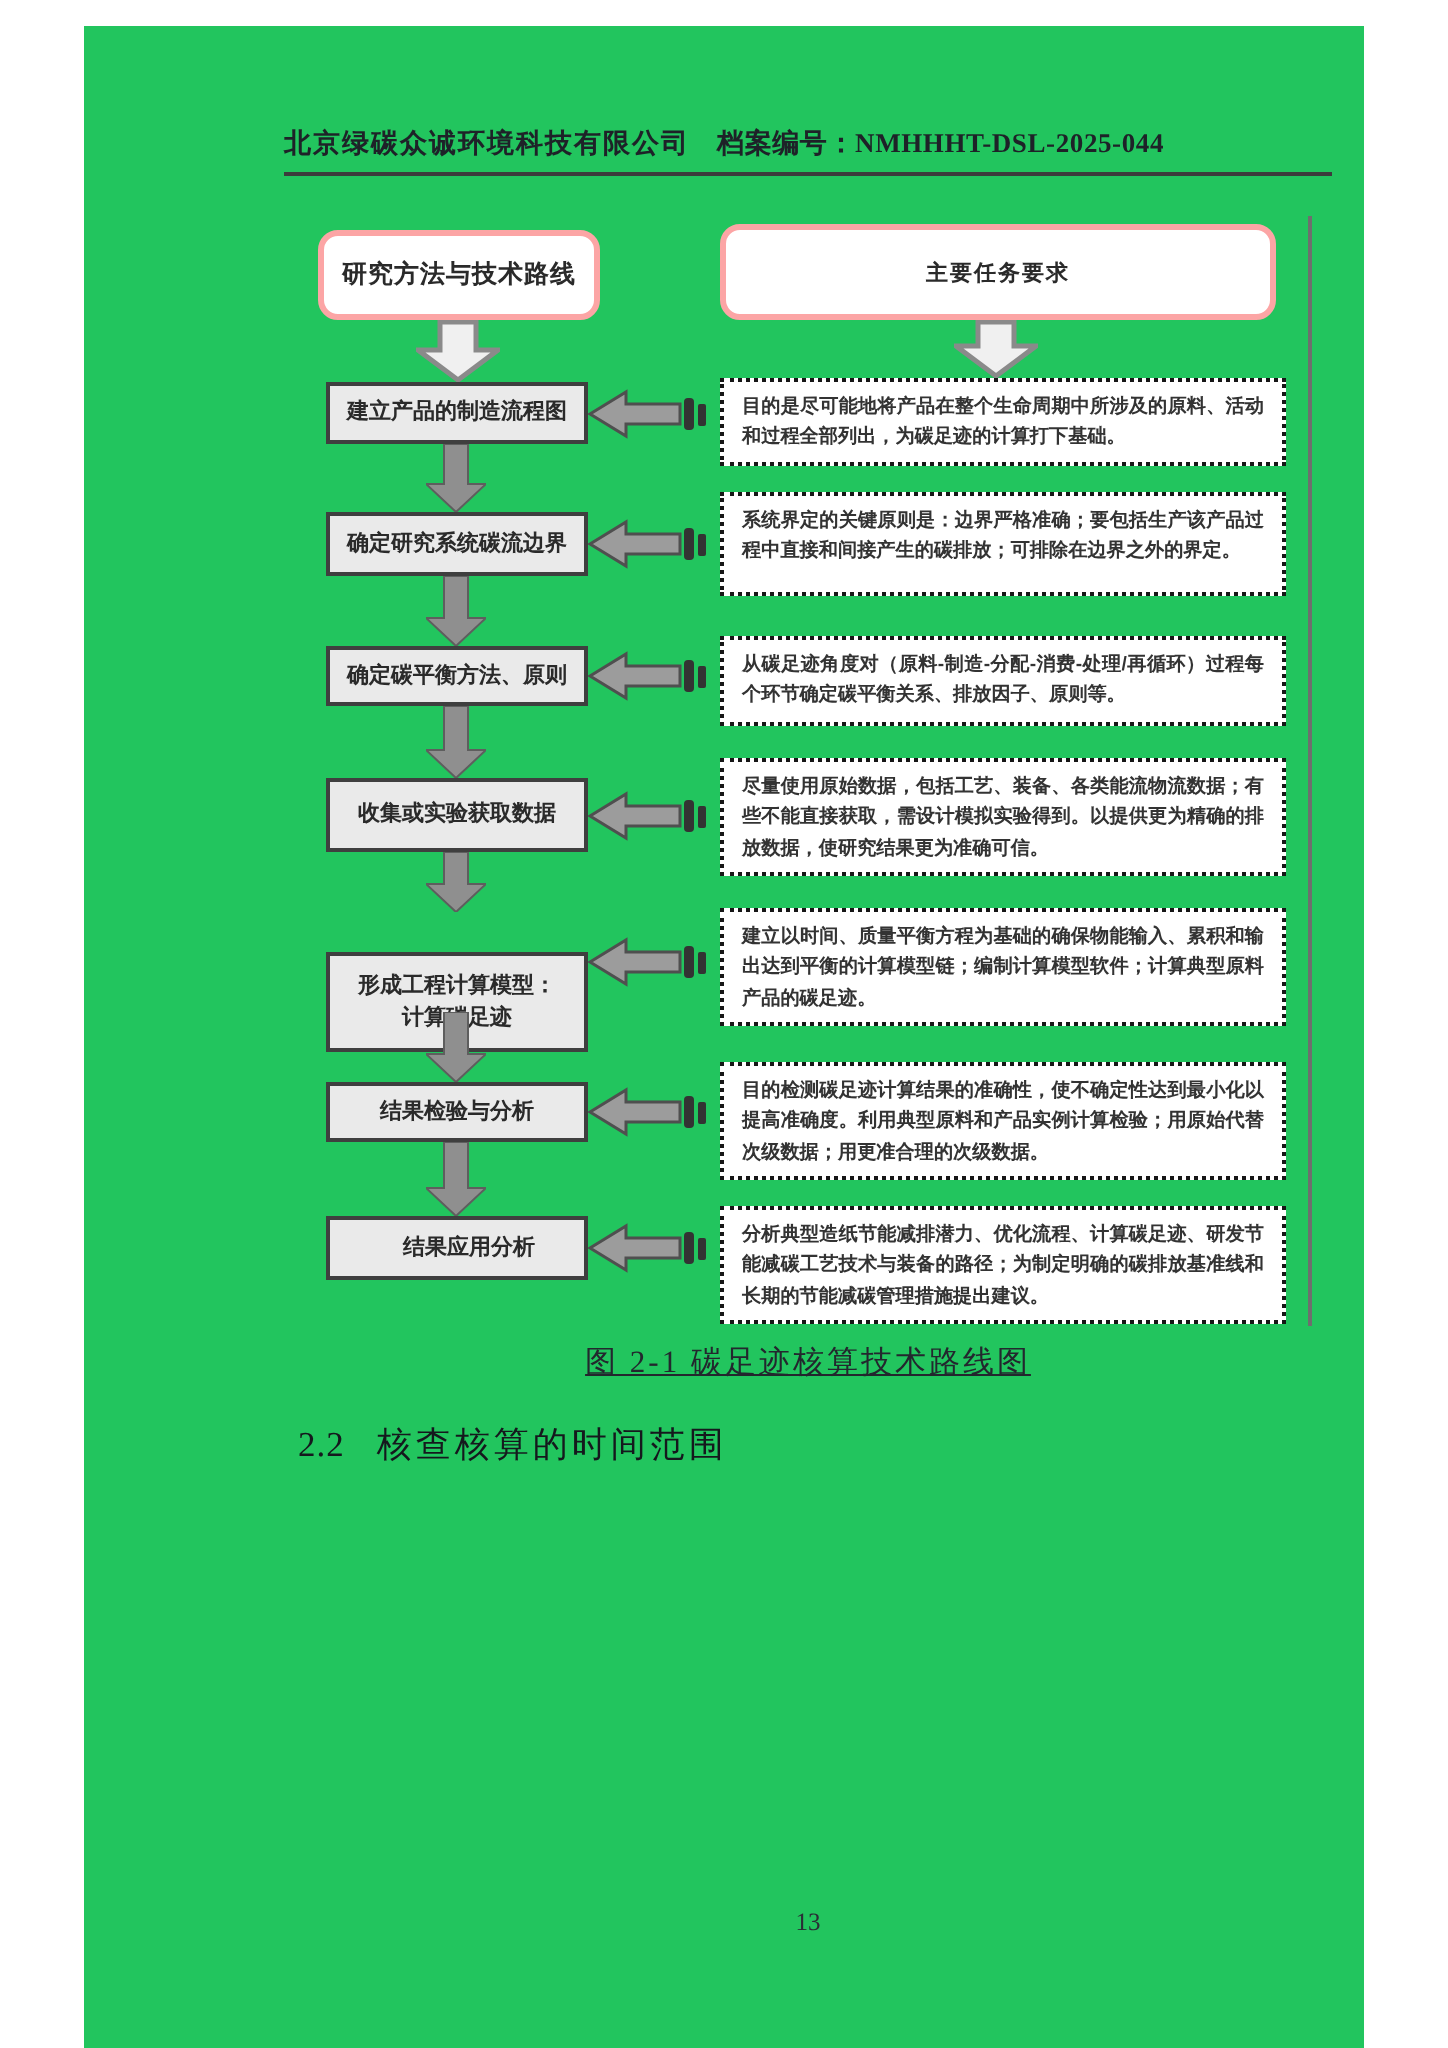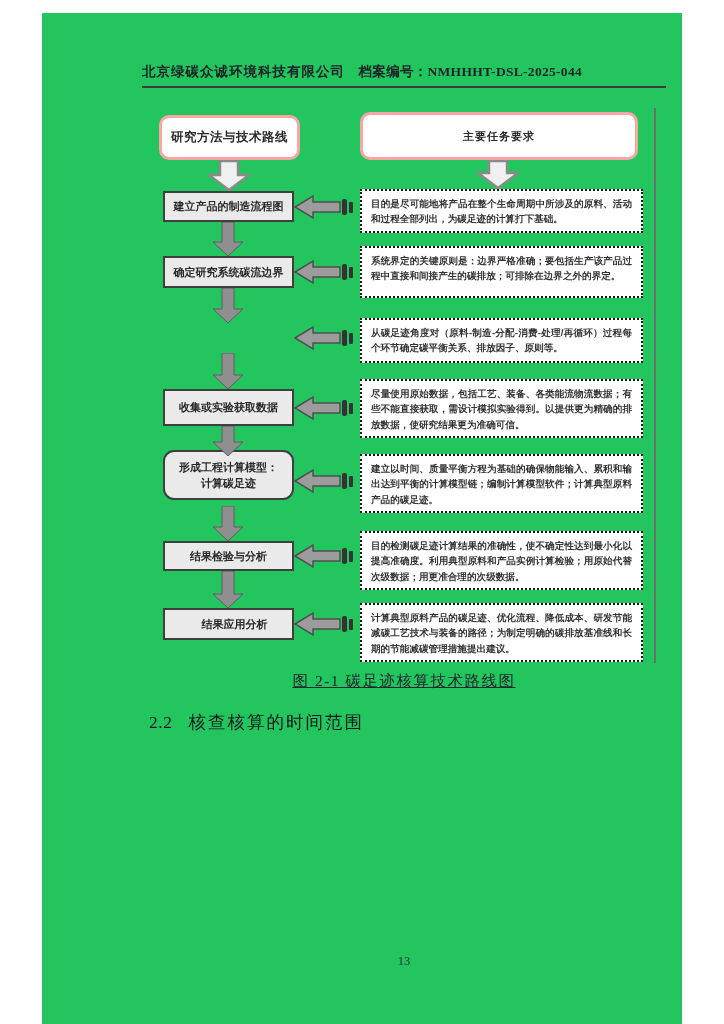--- a/index.html
+++ b/index.html
@@ -18,21 +18,21 @@
             font-family:"Liberation Sans","DejaVu Sans",sans-serif; color:#2a2a2a; }
   .vline { position:absolute; left:512px; top:0; width:2px; height:555px; background:#6e6e6e; }
   .title-box { position:absolute; background:#fff; border:3px solid #fca5a5; border-radius:10px;
                display:flex; align-items:center; justify-content:center; font-weight:700; }
   .tb-left  { left:17px;  top:7px; width:141px; height:45px; font-size:12.5px; letter-spacing:.5px; }
   .tb-right { left:218px; top:4px; width:278px; height:48px; font-size:11px; letter-spacing:1px; }
   .step { position:absolute; left:21px; width:131px; background:#eaeaea; border:2px solid #3f3f3f;
           display:flex; flex-direction:column; align-items:center; justify-content:center;
           font-size:11px; font-weight:700; text-align:center; line-height:1.5; }
   .s1{top:83px;height:31px;} .s2{top:148px;height:32px;} .s3{top:215px;height:30px;}
-  .s4{top:281px;height:37px;} .s5{top:342px;height:50px;border-radius:11px;} .s6{top:433px;height:30px;}
+  .s4{top:281px;height:37px;} .s5{top:368px;height:50px;} .s6{top:433px;height:30px;}
   .s7{top:500px;height:32px;padding-left:12px;}
   .task { position:absolute; left:218px; width:283px; border:2px dotted #161616; background:#fff;
           padding:5px 9px 4px 9px; font-size:9.6px; font-weight:600; line-height:1.6;
           text-align:justify; color:#333; }
   .t1{top:81px;min-height:42px;} .t2{top:138px;min-height:52px;} .t3{top:210px;min-height:45px;}
   .t4{top:271px;min-height:58px;} .t5{top:346px;min-height:51px;} .t6{top:423px;min-height:52px;}
   .t7{top:495px;min-height:56px;}
   .darrow { position:absolute; }
   .larrow { position:absolute; left:152px; width:62px; height:26px; }
   .step-line { display:block; }
@@ -67,41 +67,44 @@
     <svg class="darrow" style="left:335px;top:52px;" width="42" height="29" viewBox="0 0 42 29">
       <polygon points="12,1 30,1 30,13 41,13 21,28 1,13 12,13" fill="#f0f0f0" stroke="#8a8a8a" stroke-width="2.5"></polygon>
     </svg>
 
     <div class="step s1">
         <span class="step-line">建立产品的制造流程图</span>
       </div>
     <div class="step s2">
         <span class="step-line">确定研究系统碳流边界</span>
       </div>
+    <div class="step s3">
+        <span class="step-line">确定碳平衡方法、原则</span>
+      </div>
     <div class="step s4">
         <span class="step-line">收集或实验获取数据</span>
       </div>
     <div class="step s5">
         <span class="step-line">形成工程计算模型：</span>
         <span class="step-line">计算碳足迹</span>
       </div>
     <div class="step s6">
         <span class="step-line">结果检验与分析</span>
       </div>
     <div class="step s7">
         <span class="step-line">结果应用分析</span>
       </div>
 
     <div class="task t1">目的是尽可能地将产品在整个生命周期中所涉及的原料、活动和过程全部列出，为碳足迹的计算打下基础。</div>
     <div class="task t2">系统界定的关键原则是：边界严格准确；要包括生产该产品过程中直接和间接产生的碳排放；可排除在边界之外的界定。</div>
     <div class="task t3">从碳足迹角度对（原料-制造-分配-消费-处理/再循环）过程每个环节确定碳平衡关系、排放因子、原则等。</div>
     <div class="task t4">尽量使用原始数据，包括工艺、装备、各类能流物流数据；有些不能直接获取，需设计模拟实验得到。以提供更为精确的排放数据，使研究结果更为准确可信。</div>
     <div class="task t5">建立以时间、质量平衡方程为基础的确保物能输入、累积和输出达到平衡的计算模型链；编制计算模型软件；计算典型原料产品的碳足迹。</div>
     <div class="task t6">目的检测碳足迹计算结果的准确性，使不确定性达到最小化以提高准确度。利用典型原料和产品实例计算检验；用原始代替次级数据；用更准合理的次级数据。</div>
-    <div class="task t7">计算典型原料产品的碳足迹、优化流程、降低成本、研发节能减碳工艺技术与装备的路径；为制定明确的碳排放基准线和长期的节能减碳管理措施提出建议。</div>
+    <div class="task t7">分析典型造纸节能减排潜力、优化流程、计算碳足迹、研发节能减碳工艺技术与装备的路径；为制定明确的碳排放基准线和长期的节能减碳管理措施提出建议。</div>
 
     <svg class="darrow" style="left:71px;top:114px;" width="30" height="34" viewBox="0 0 30 34">
         <polygon points="9,0 21,0 21,20 30,20 15,34 0,20 9,20" fill="#8f8f8f" stroke="#5e5e5e"></polygon>
       </svg>
     <svg class="darrow" style="left:71px;top:180px;" width="30" height="35" viewBox="0 0 30 35">
         <polygon points="9,0 21,0 21,21 30,21 15,35 0,21 9,21" fill="#8f8f8f" stroke="#5e5e5e"></polygon>
       </svg>
     <svg class="darrow" style="left:71px;top:245px;" width="30" height="36" viewBox="0 0 30 36">
         <polygon points="9,0 21,0 21,22 30,22 15,36 0,22 9,22" fill="#8f8f8f" stroke="#5e5e5e"></polygon>
       </svg>

